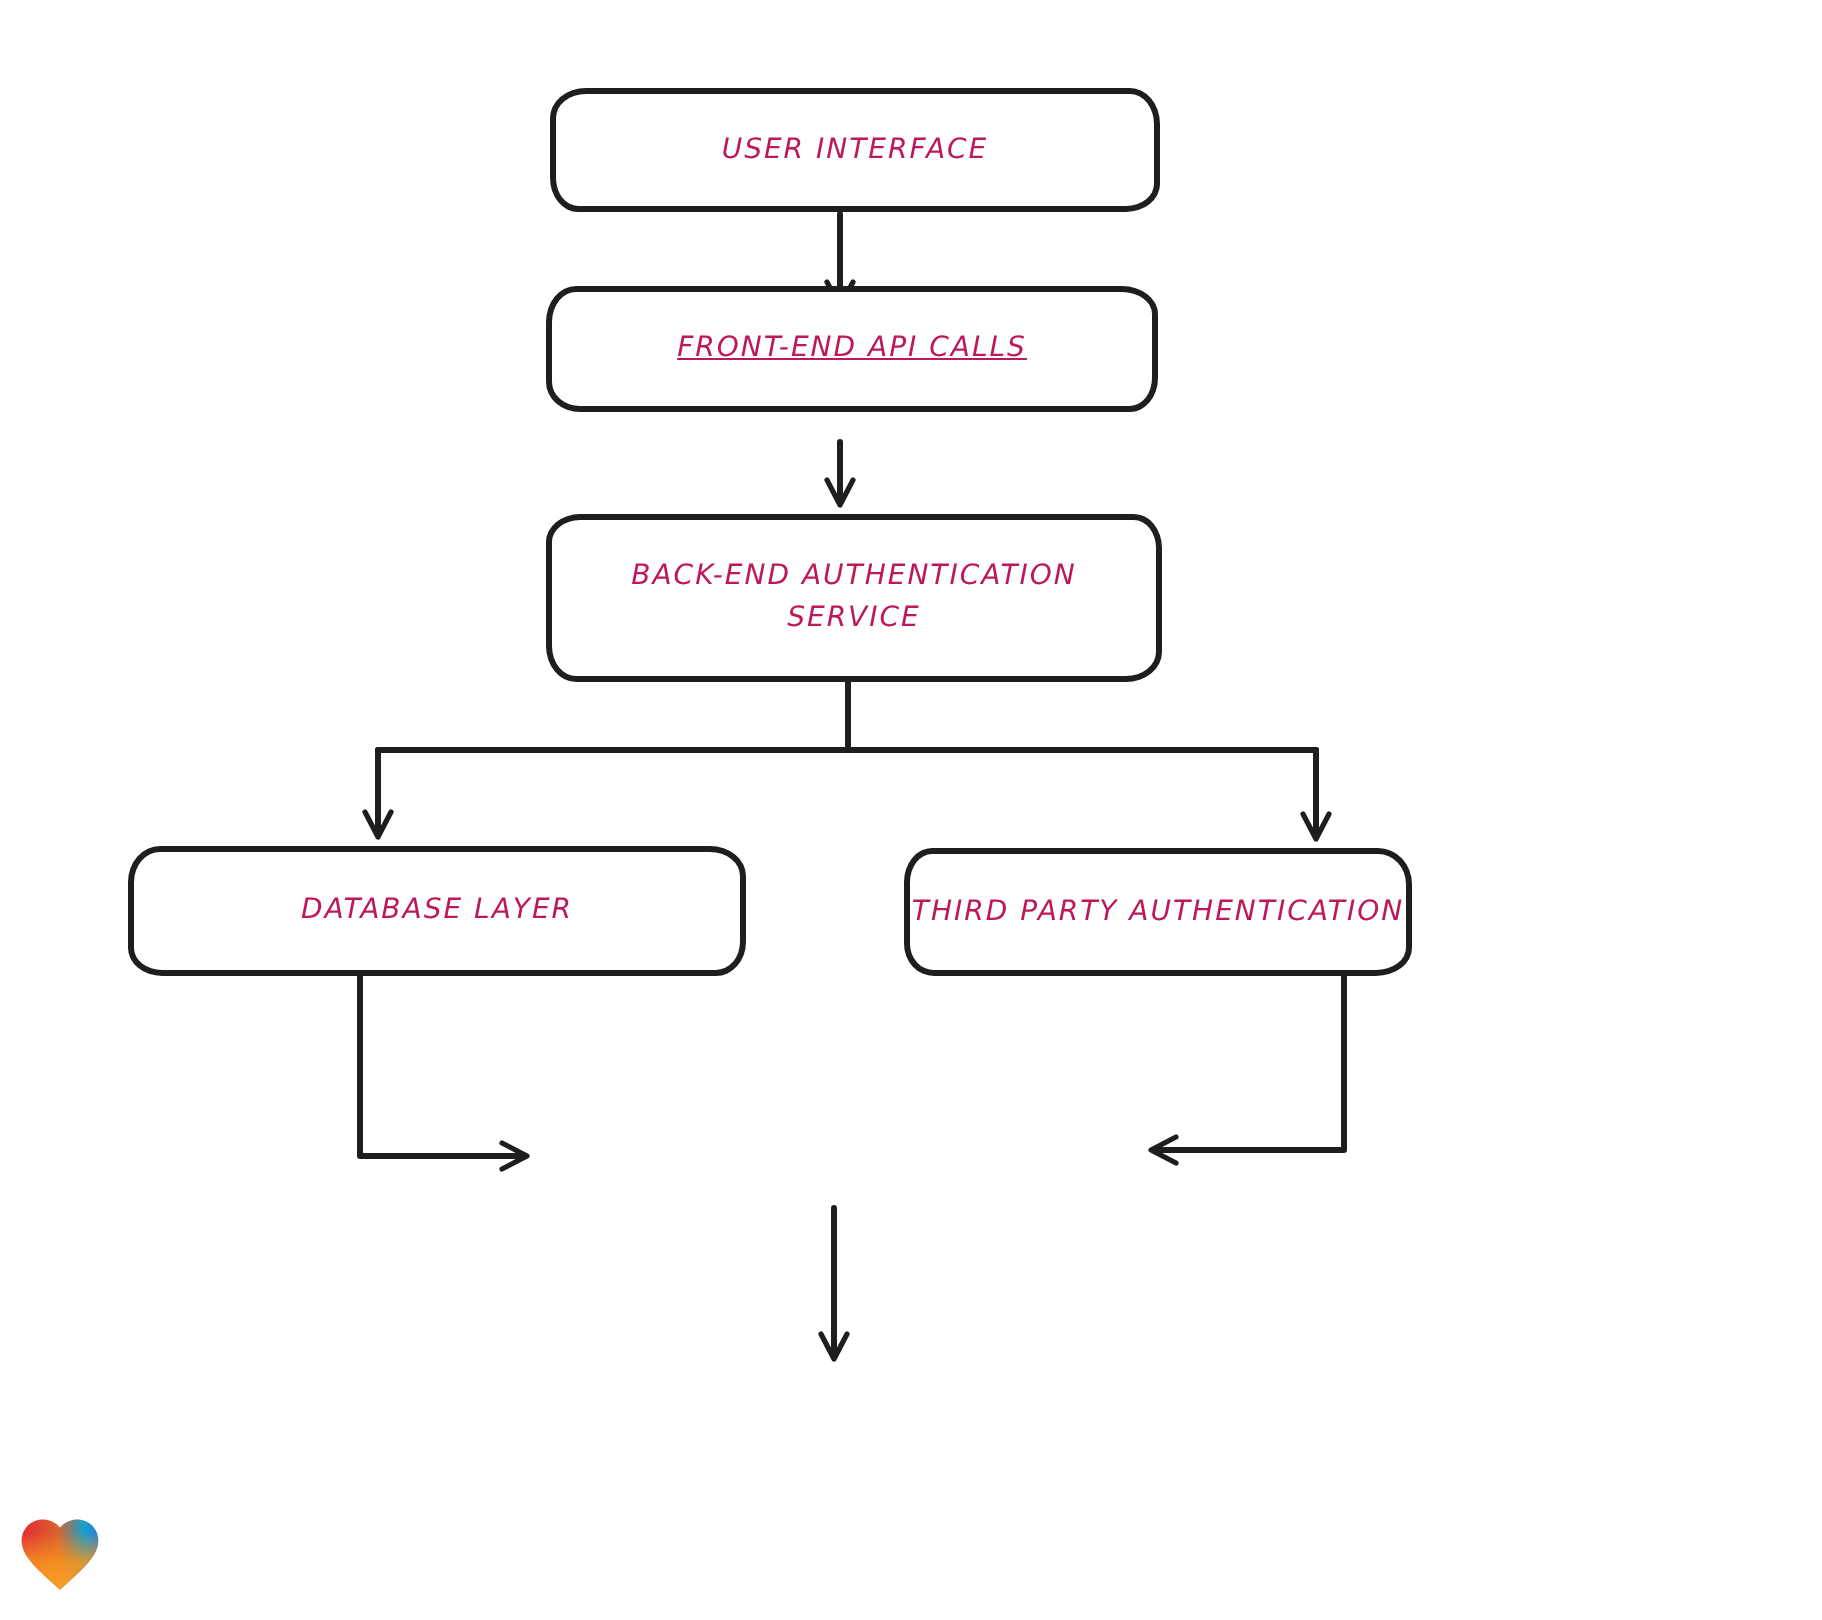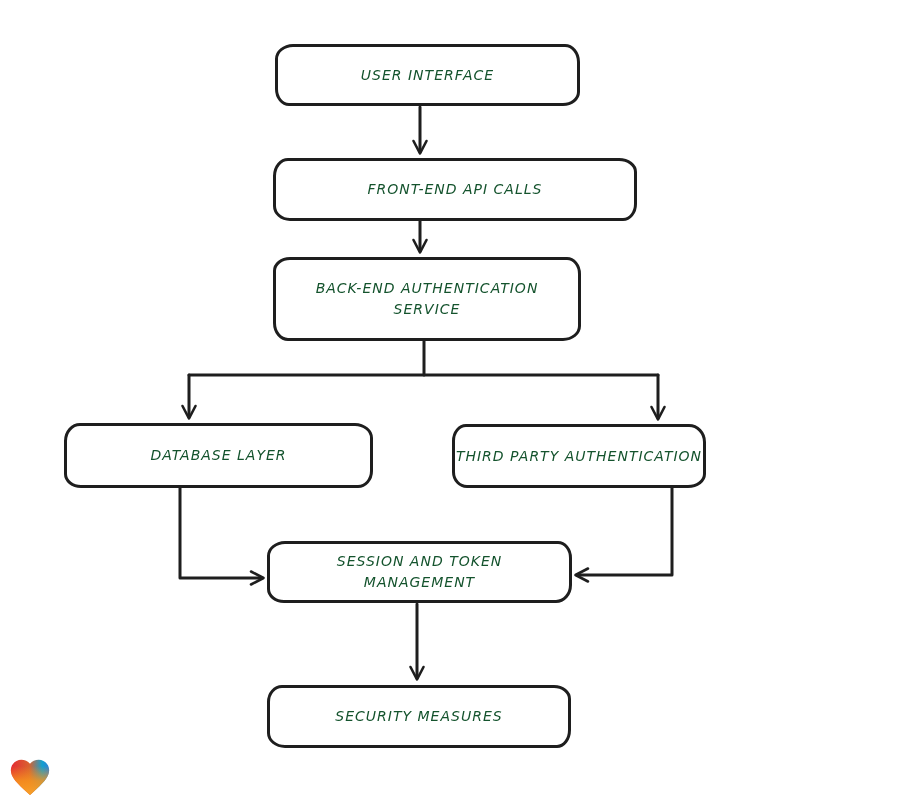--- a/index.html
+++ b/index.html
@@ -30,29 +30,29 @@
   }
   .node {
     position: absolute;
     box-sizing: border-box;
     border: 3.5px solid #1e1e1e;
     background: #ffffff;
     display: flex;
     align-items: center;
     justify-content: center;
     text-align: center;
-    color: #14532d;
+    color: #be185d;
     font-style: italic;
     font-size: 14px;
     letter-spacing: 1px;
     line-height: 1.5;
   }
   .node span { display: inline-block; }
   .n-ui  { left: 275px; top: 44px;  width: 305px; height: 62px; border-radius: 18px 15px 17px 14px / 15px 18px 14px 17px; }
-  .n-fe  { left: 273px; top: 158px; width: 364px; height: 63px; border-radius: 15px 18px 14px 17px / 18px 14px 17px 15px; }
+  .n-fe  { left: 273px; top: 143px; width: 306px; height: 63px; border-radius: 15px 18px 14px 17px / 18px 14px 17px 15px; text-decoration: underline; }
   .n-be  { left: 273px; top: 257px; width: 308px; height: 84px; border-radius: 17px 14px 18px 15px / 14px 17px 15px 18px; }
   .n-db  { left: 64px;  top: 423px; width: 309px; height: 65px; border-radius: 16px 18px 15px 17px / 18px 15px 17px 14px; }
   .n-tp  { left: 452px; top: 424px; width: 254px; height: 64px; border-radius: 14px 17px 18px 15px / 17px 18px 14px 16px; }
   .n-st  { left: 267px; top: 541px; width: 305px; height: 62px; border-radius: 18px 14px 16px 17px / 15px 17px 18px 14px; }
   .n-sec { left: 267px; top: 685px; width: 304px; height: 63px; border-radius: 15px 17px 14px 18px / 17px 14px 18px 15px; }
   .n-be span { max-width: 232px; }
   .n-st span { max-width: 182px; }
   .logo {
     position: absolute;
     left: 7px;
@@ -102,27 +102,21 @@
   </div>
 
   <div class="node n-be">
     <span>BACK-END AUTHENTICATION SERVICE</span>
   </div>
 
   <div class="node n-tp">
     <span>THIRD PARTY AUTHENTICATION</span>
   </div>
 
-  <div class="node n-st">
-    <span>SESSION AND TOKEN MANAGEMENT</span>
-  </div>
 
-  <div class="node n-sec">
-    <span>SECURITY MEASURES</span>
-  </div>
 
   <div class="logo">
     <svg viewBox="0 0 24 24" width="46" height="46" xmlns="http://www.w3.org/2000/svg">
       <defs>
         <linearGradient id="heart-h" x1="0" y1="0" x2="1" y2="0">
           <stop offset="0%" stop-color="#e42b33"></stop>
           <stop offset="48%" stop-color="#d9622f"></stop>
           <stop offset="82%" stop-color="#12a0d0"></stop>
           <stop offset="100%" stop-color="#2f7fd6"></stop>
         </linearGradient>

